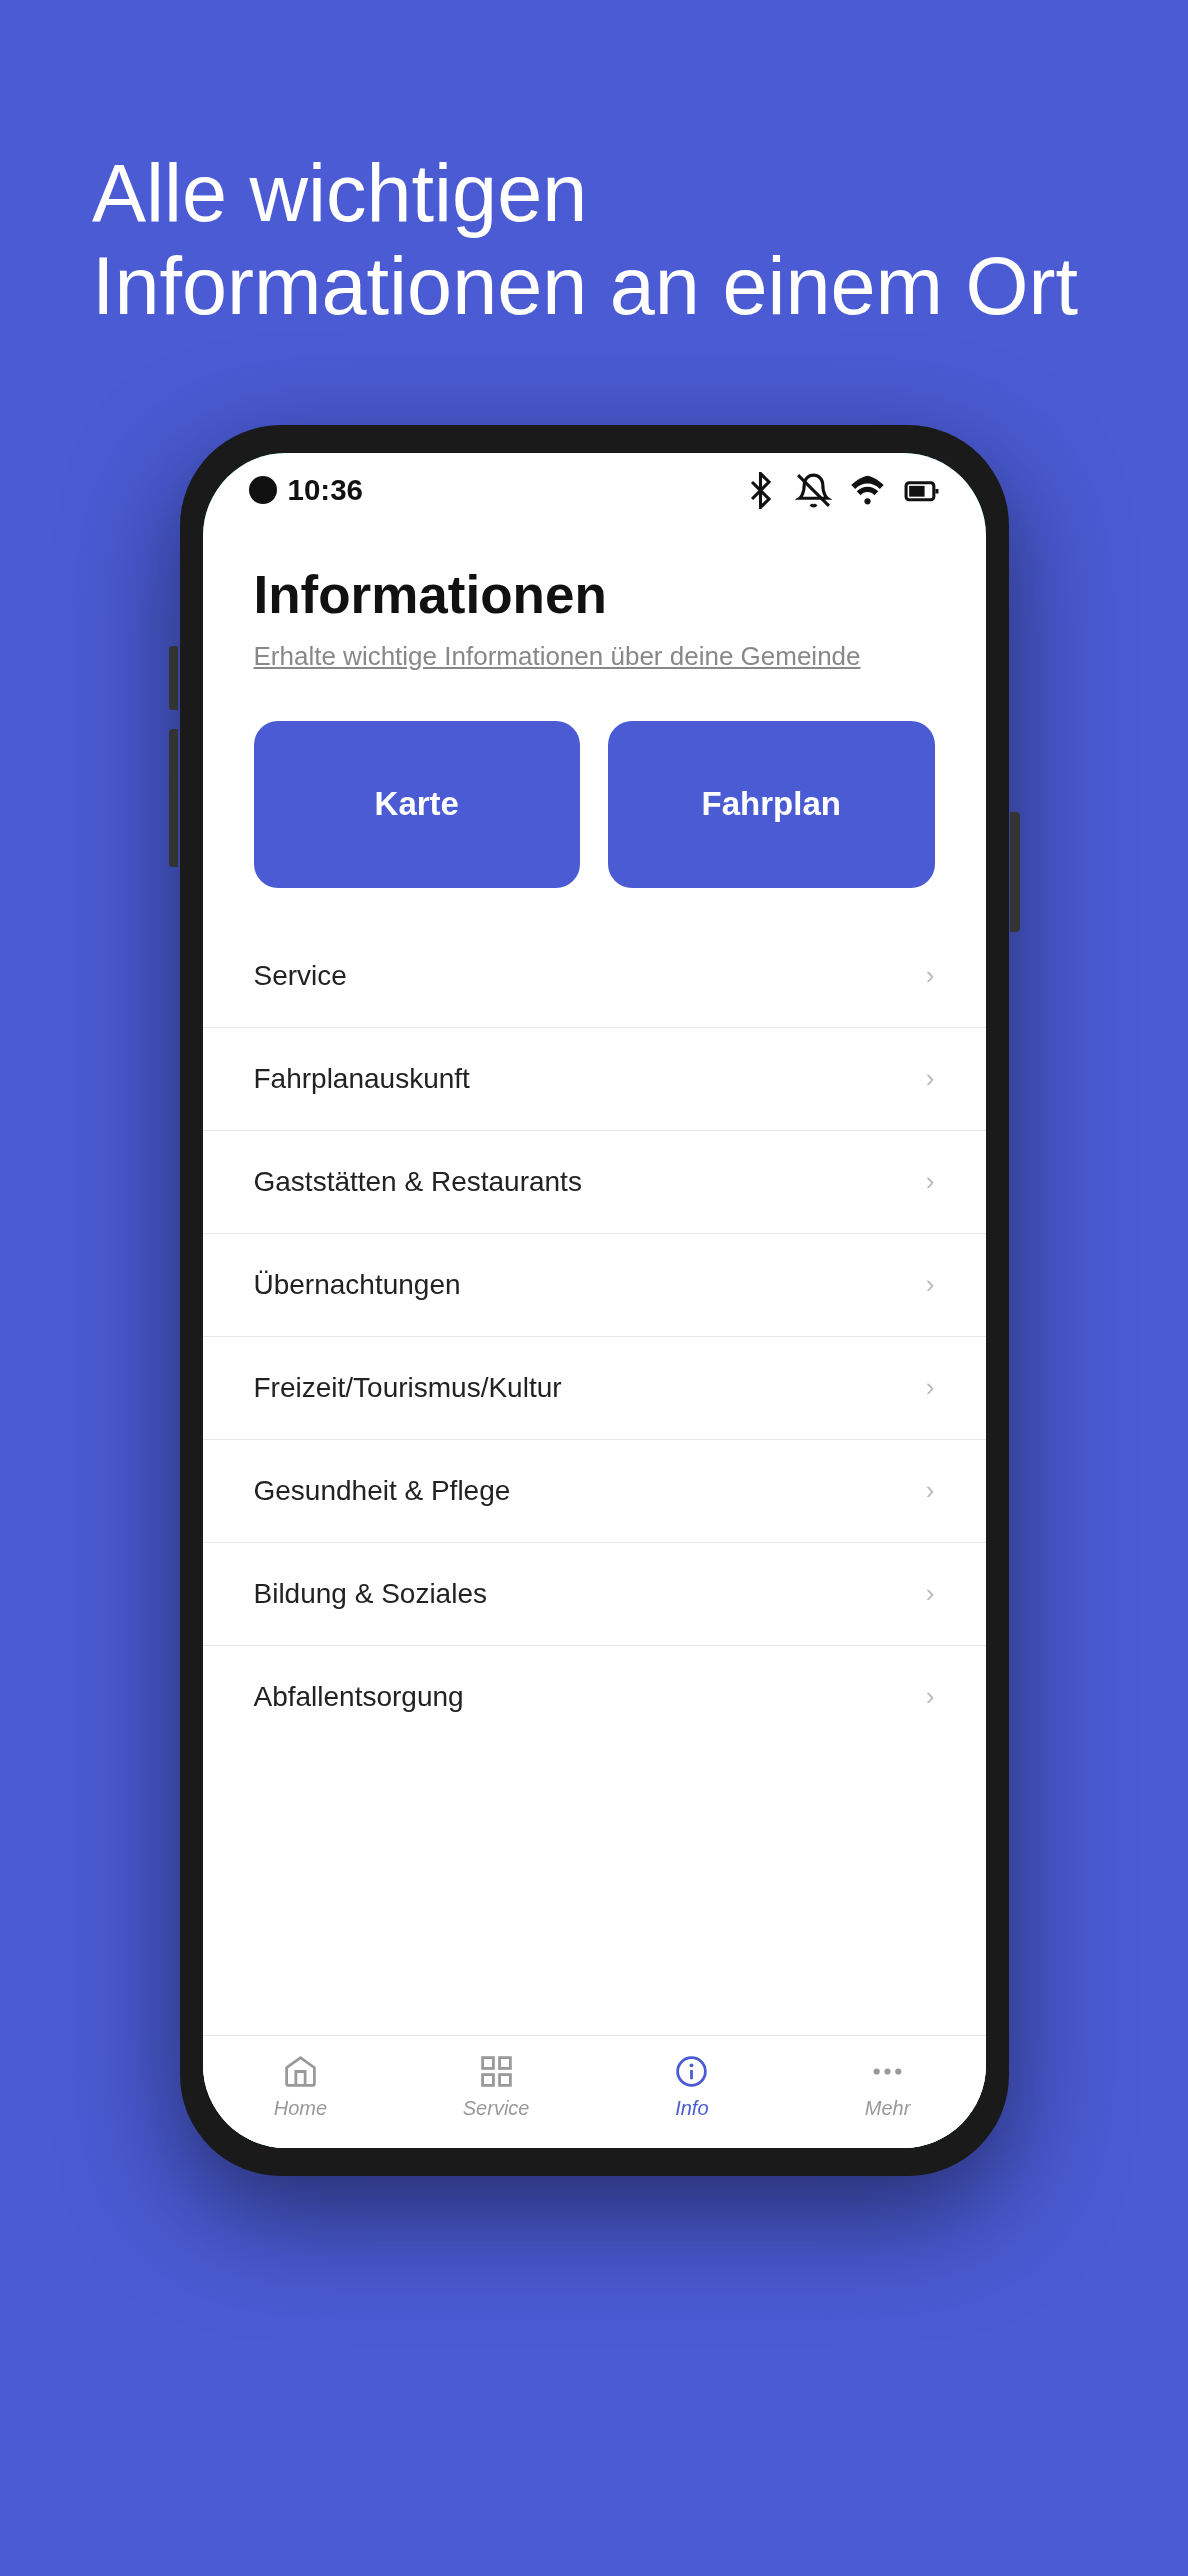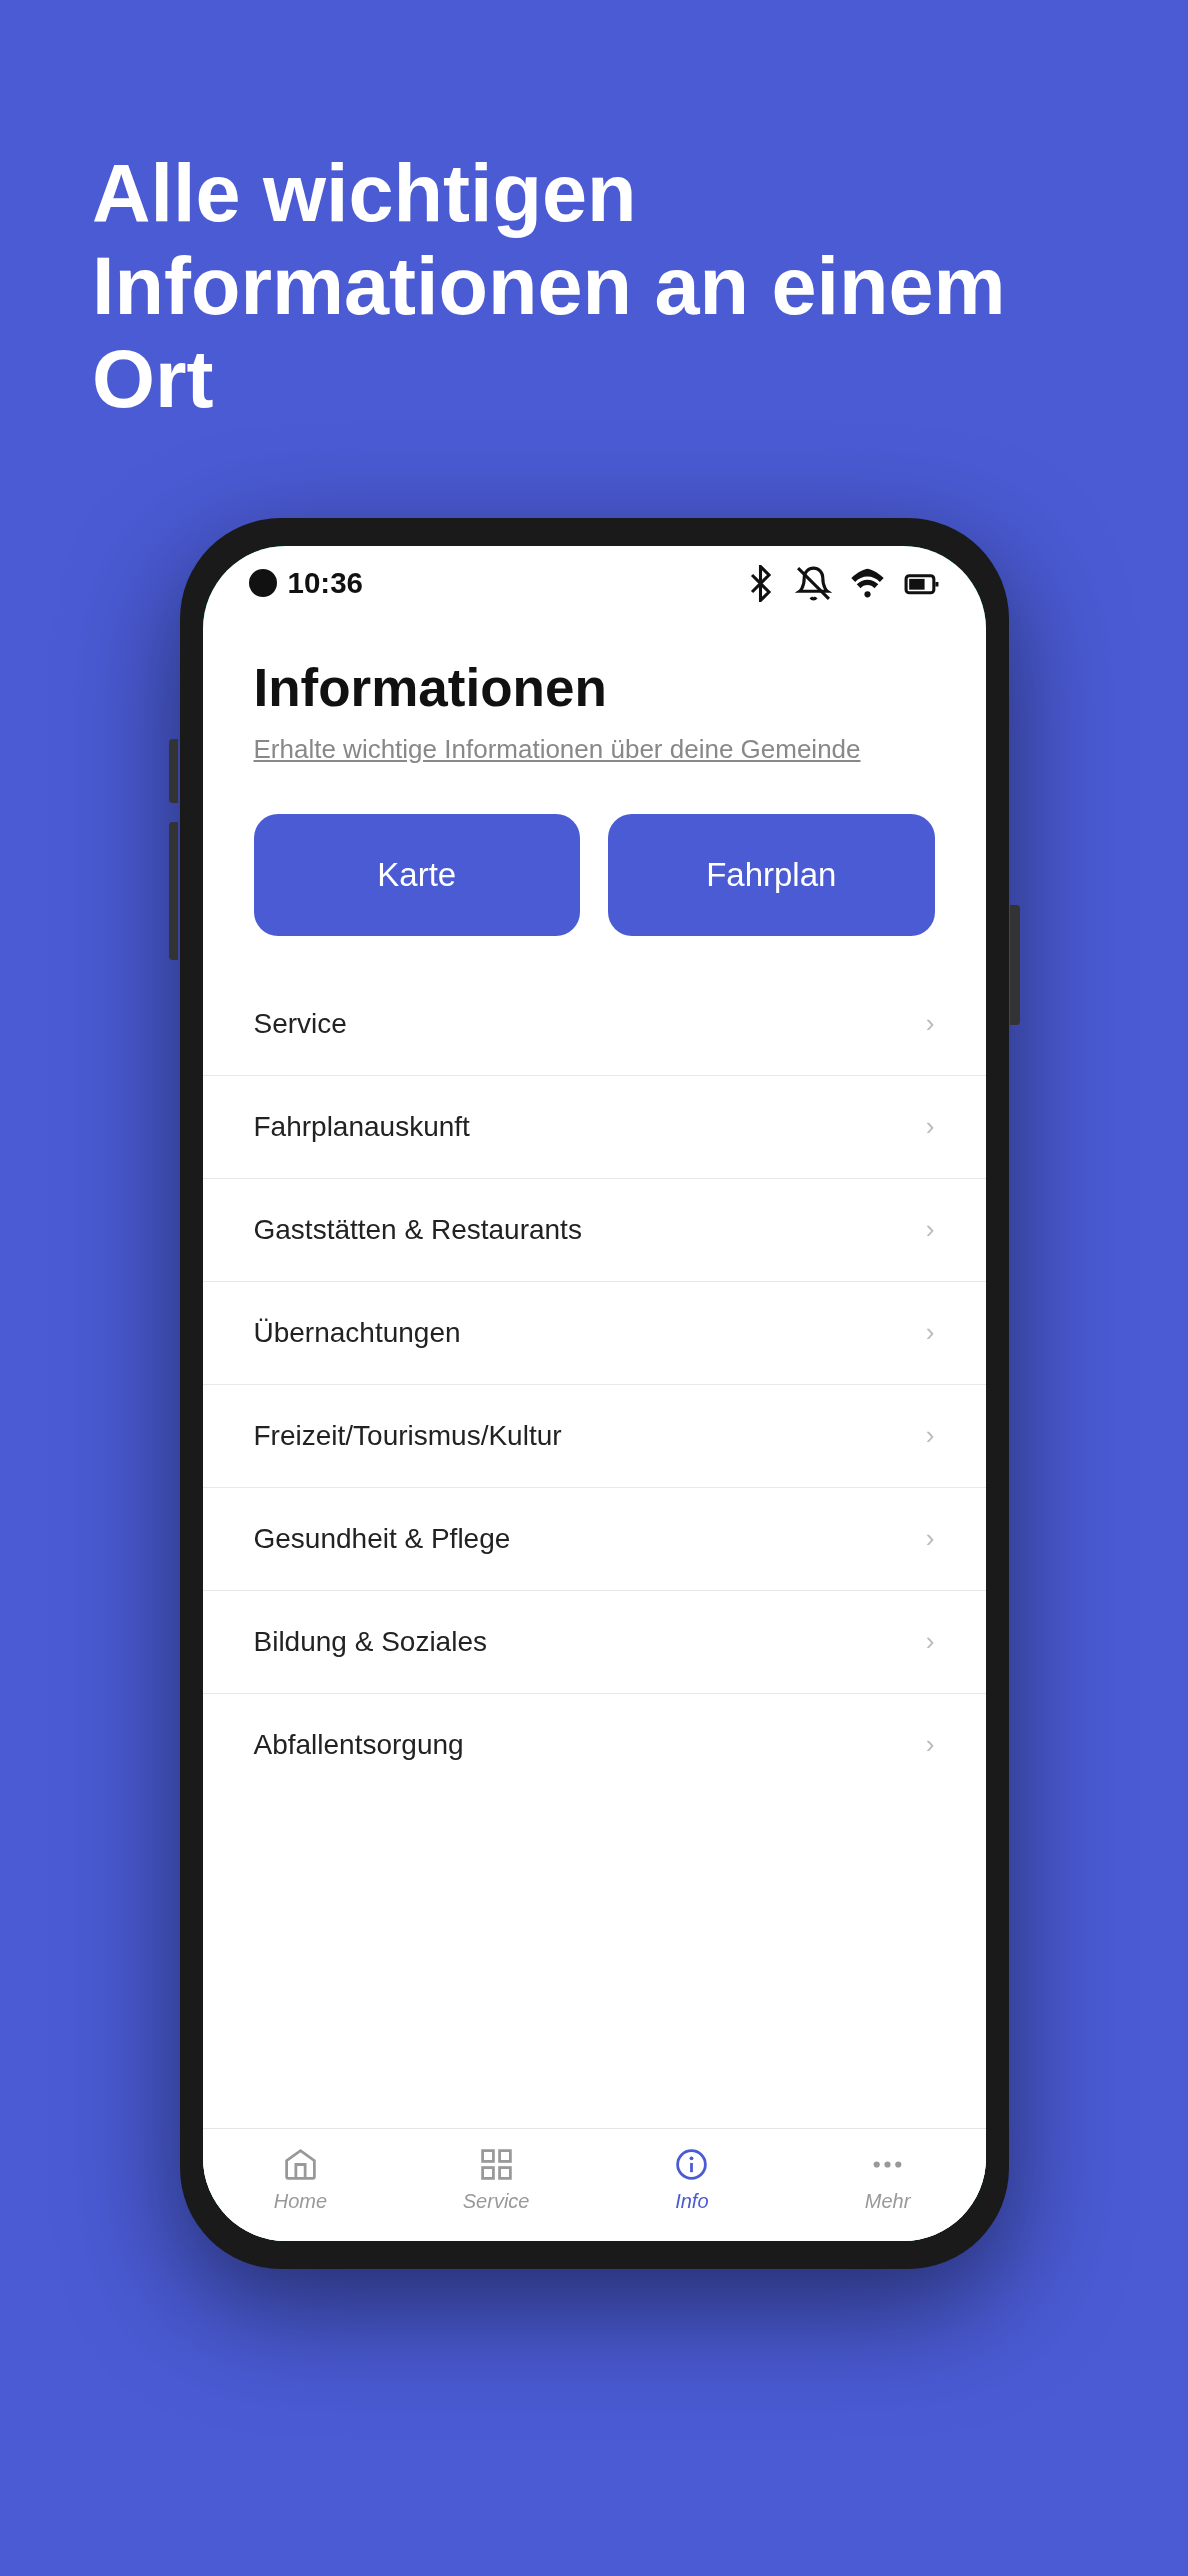--- a/index.html
+++ b/index.html
@@ -16,21 +16,21 @@
     }
 
     .hero-text {
       width: 100%;
       padding: 147px 92px 55px 92px;
       color: white;
     }
 
     .hero-title {
       font-size: 81px;
-      font-weight: 700;
+      font-weight: 400;
       line-height: 1.15;
       color: white;
     }
 
     .phone-wrapper {
       position: relative;
       width: 829px;
       margin-top: 37px;
     }
 
@@ -165,29 +165,29 @@
 
     
     .quick-actions {
       display: flex;
       gap: 28px;
       padding: 28px 51px 28px 51px;
     }
 
     .quick-btn {
       flex: 1;
-      height: 122px;
+      height: 167px;
       background: #4A5BD4;
       border-radius: 24px;
       display: flex;
       align-items: center;
       justify-content: center;
       color: white;
       font-size: 33px;
-      font-weight: 400;
+      font-weight: 700;
       cursor: pointer;
       border: none;
     }
 
     
     .menu-list {
       flex: 1;
       padding: 9.2px 0;
     }
 

